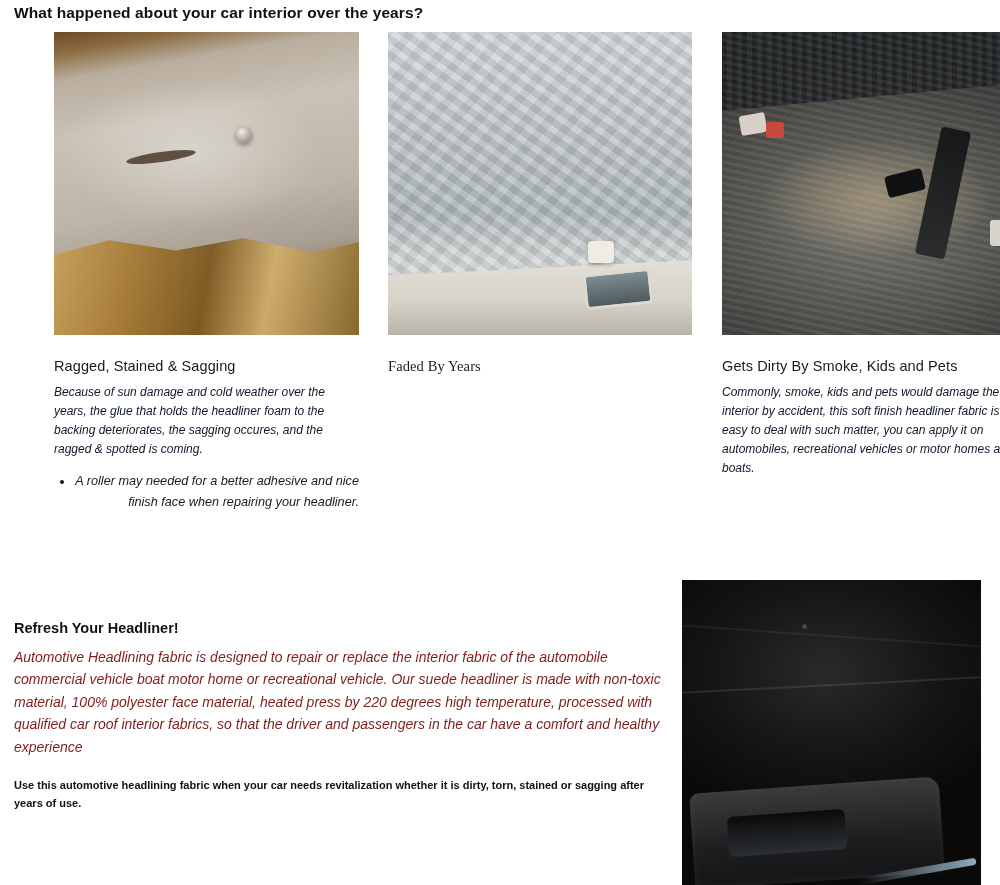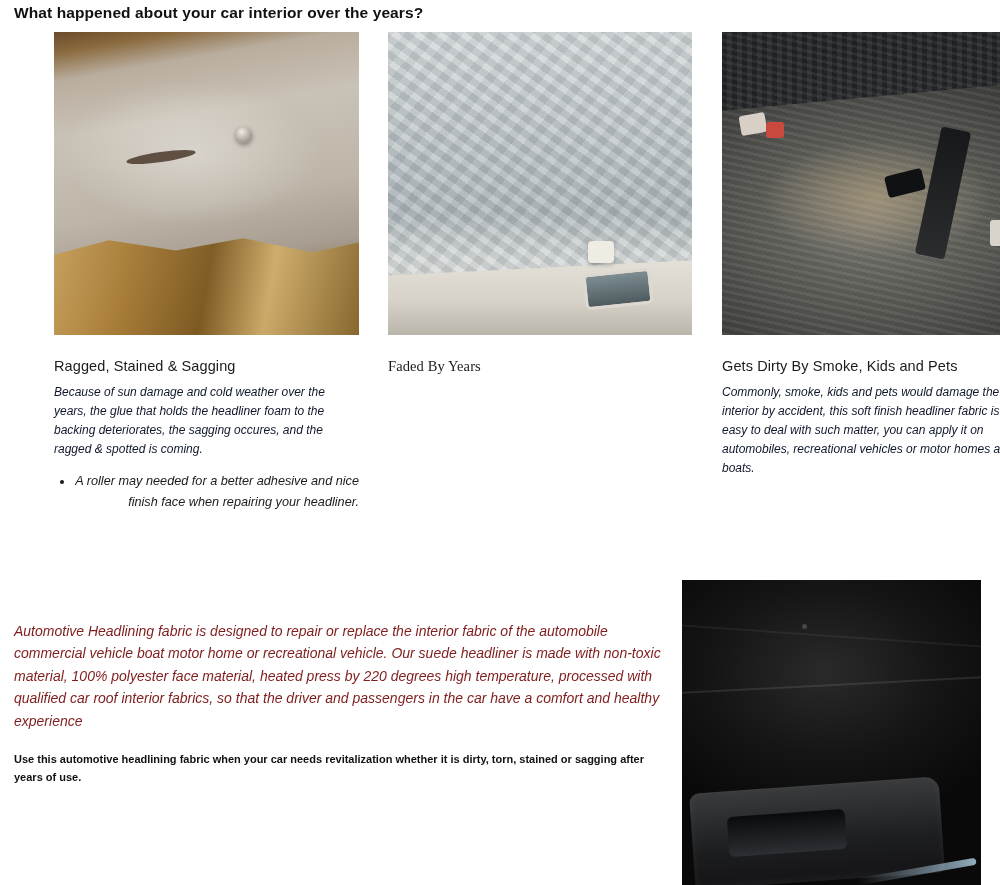--- a/index.html
+++ b/index.html
@@ -324,20 +324,21 @@
         <div class="trash3"></div>
       </div>
       <div class="card-title">Gets Dirty By Smoke, Kids and Pets</div>
       <div class="card-body">Commonly, smoke, kids and pets would damage the interior by accident, this soft finish headliner fabric is easy to deal with such matter, you can apply it on automobiles, recreational vehicles or motor homes and boats.</div>
     </div>
 
   </div>
 
   <div class="bottom">
     <div class="bottom-text">
+      <div class="bottom-title">Refresh Your Headliner!</div>
       <div class="bottom-para">Automotive Headlining fabric is designed to repair or replace the interior fabric of the automobile commercial vehicle boat motor home or recreational vehicle. Our suede headliner is made with non-toxic material, 100% polyester face material, heated press by 220 degrees high temperature, processed with qualified car roof interior fabrics, so that the driver and passengers in the car have a comfort and healthy experience</div>
       <div class="bottom-bold">Use this automotive headlining fabric when your car needs revitalization whether it is dirty, torn, stained or sagging after years of use.</div>
     </div>
     <div class="photo4">
       <div class="ph4">
         <div class="crease2"></div>
         <div class="crease"></div>
         <div class="dot"></div>
         <div class="console"></div>
         <div class="lens"></div>

